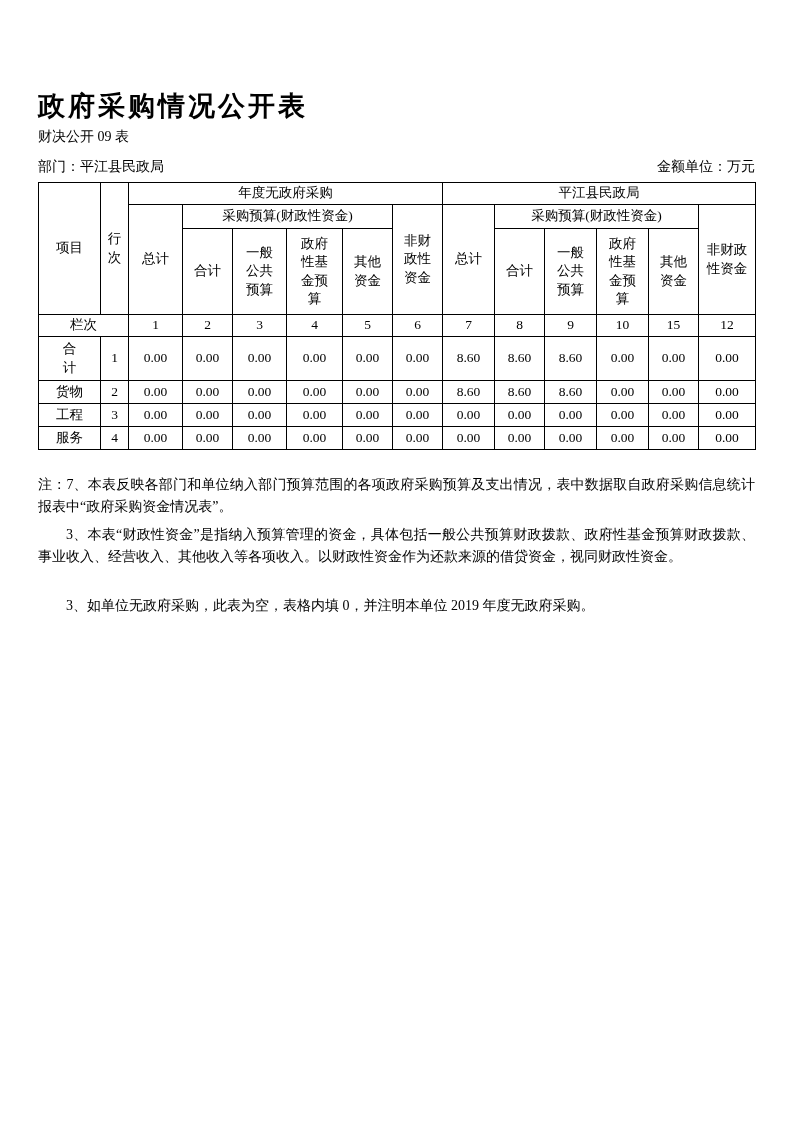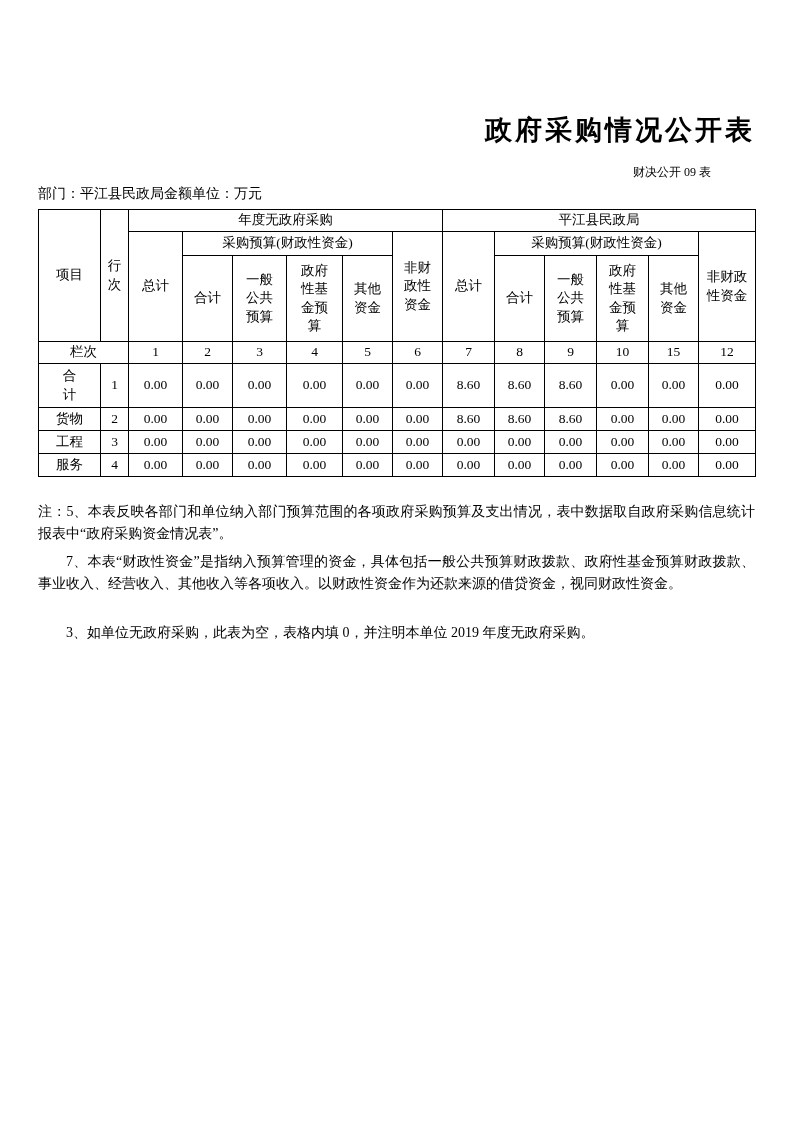--- a/index.html
+++ b/index.html
@@ -7,36 +7,36 @@
   body {
     width:793px; height:1122px;
     font-family:"Liberation Serif","DejaVu Serif",serif;
     color:#000;
     position:relative;
     overflow:hidden;
   }
   .page { position:relative; width:793px; height:1122px; padding:0 38px; }
 
   .title {
-    padding-top:112px;
-    text-align:right;
+    padding-top:88px;
+    text-align:left;
     font-size:27px;
     font-weight:bold;
     letter-spacing:3px;
   }
   .form-code {
-    margin-top:16px;
-    text-align:right;
-    font-size:12px;
+    margin-top:4px;
+    text-align:left;
+    font-size:14px;
     padding-right:44px;
   }
   .meta-row {
-    margin-top:4px;
+    margin-top:12px;
     display:flex;
-    justify-content:flex-start;
+    justify-content:space-between;
     font-size:14px;
   }
 
   table.main {
     margin-top:6px;
     width:717px;
     border-collapse:collapse;
     table-layout:fixed;
   }
   table.main th, table.main td {
@@ -226,18 +226,18 @@
         <td class="num">0.00</td>
         <td class="num">0.00</td>
         <td class="num">0.00</td>
         <td class="num">0.00</td>
         <td class="num">0.00</td>
       </tr>
     </tbody>
   </table>
 
   <div class="notes">
-    <p class="n1">注：5、本表反映各部门和单位纳入部门预算范围的各项政府采购预算及支出情况，表中数据取自政府采购信息统计报表中“政府采购资金情况表”。</p>
-    <p class="indent n2">7、本表“财政性资金”是指纳入预算管理的资金，具体包括一般公共预算财政拨款、政府性基金预算财政拨款、事业收入、经营收入、其他收入等各项收入。以财政性资金作为还款来源的借贷资金，视同财政性资金。</p>
+    <p class="n1">注：7、本表反映各部门和单位纳入部门预算范围的各项政府采购预算及支出情况，表中数据取自政府采购信息统计报表中“政府采购资金情况表”。</p>
+    <p class="indent n2">3、本表“财政性资金”是指纳入预算管理的资金，具体包括一般公共预算财政拨款、政府性基金预算财政拨款、事业收入、经营收入、其他收入等各项收入。以财政性资金作为还款来源的借贷资金，视同财政性资金。</p>
     <p class="indent n3">3、如单位无政府采购，此表为空，表格内填 0，并注明本单位 2019 年度无政府采购。</p>
   </div>
 
 </div>
 
 </body></html>

